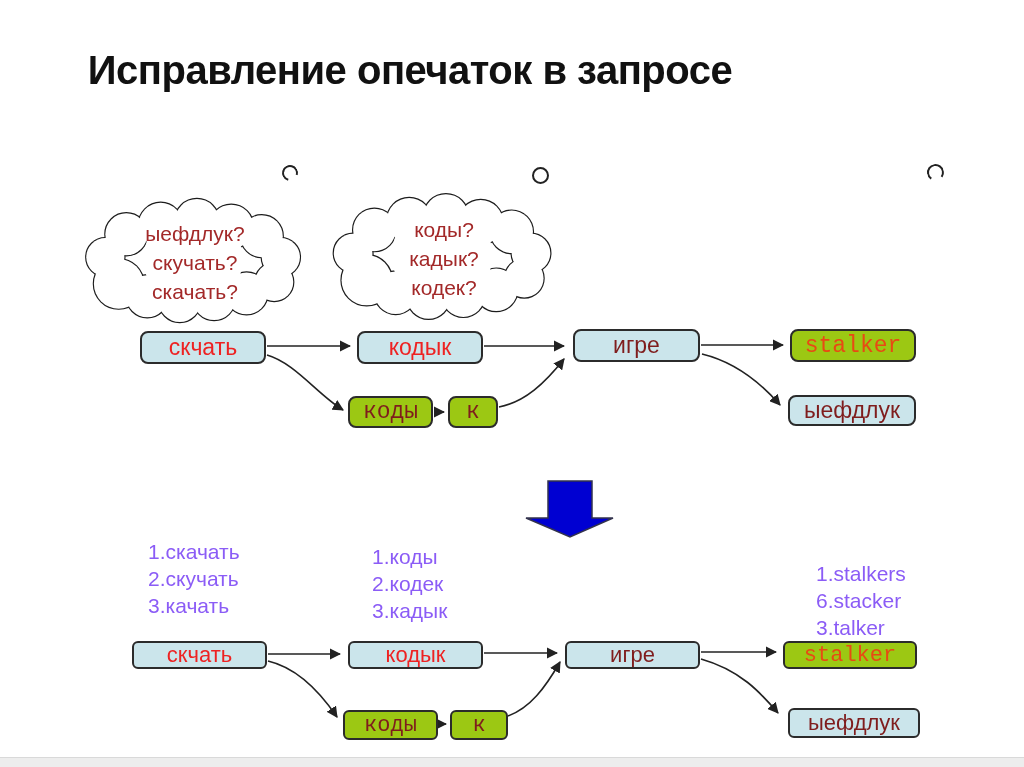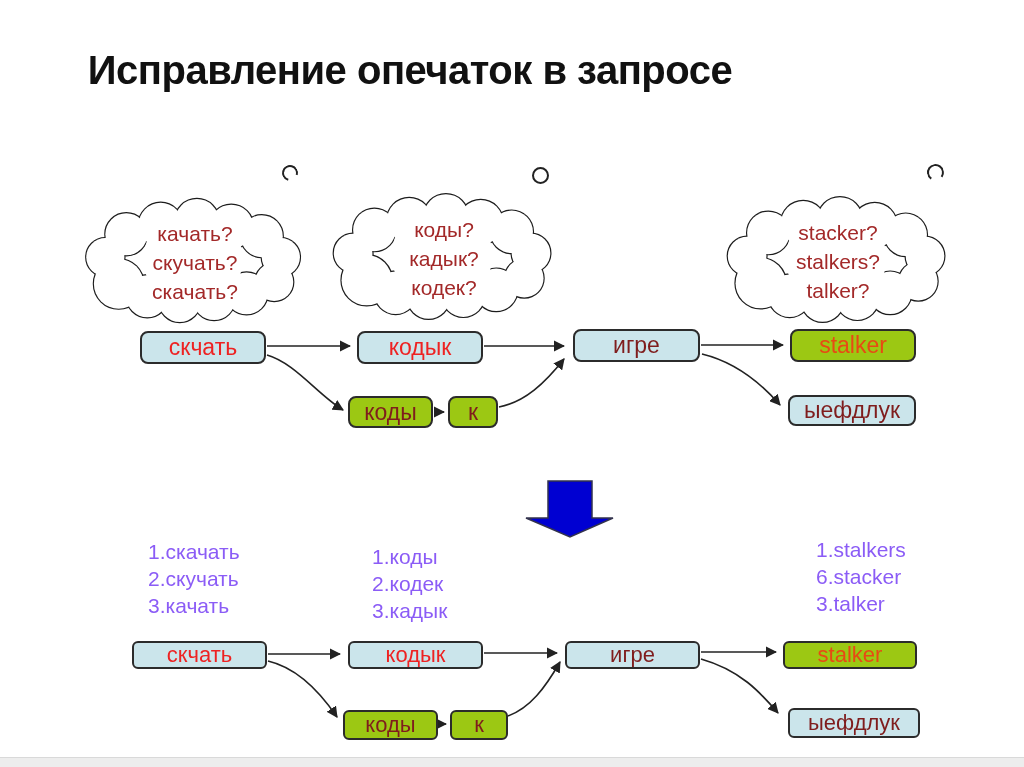--- a/index.html
+++ b/index.html
@@ -38,21 +38,21 @@
   .trail-circle.open { border-bottom-color: transparent; }
 
   
   .box {
     position: absolute; box-sizing: border-box;
     border: 2px solid #2b2b2b;
     display: flex; align-items: center; justify-content: center;
     white-space: nowrap; font-size: 23px; color: #7f1d1d;
   }
   .box.blue  { background: #cbe5eb; border-radius: 8px; text-align: center; }
-  .box.green { background: #9cc813; border-radius: 8px; }
+  .box.green { background: #9cc813; border-radius: 8px; font-family: Liberation Mono, monospace; }
   .box.small { font-size: 22px; border-radius: 6px; }
   .t-red    { color: #ee2222; }
   .t-orange { color: #e84a14; }
 
   
   .sugg {
     position: absolute; color: #8b5cf6;
     font-size: 21px; line-height: 27px; white-space: nowrap;
   }
 
@@ -99,49 +99,38 @@
   <span class="trail-circle open" style="left:282px;top:165px;width:16px;height:16px;transform:rotate(-30deg)"></span>
   <span class="trail-circle" style="left:532px;top:167px;width:17px;height:17px"></span>
   <span class="trail-circle open" style="left:927px;top:164px;width:17px;height:17px;transform:rotate(-10deg)"></span>
 
   <div class="cloud" style="left:78px;top:198px;width:234px;height:124px">
     <svg class="cloud-shape" viewBox="0 0 240 130">
       <use href="#cloud-ring" class="ring"></use>
         <use href="#cloud-body" class="bodyfill"></use>
     </svg>
     <div class="cloud-text">
-      <div>качать?</div>
+      <div>ыефдлук?</div>
       <div>скучать?</div>
       <div>скачать?</div>
     </div>
   </div>
 
   <div class="cloud" style="left:328px;top:193px;width:232px;height:126px">
     <svg class="cloud-shape" viewBox="0 0 240 130">
       <use href="#cloud-ring" class="ring"></use>
         <use href="#cloud-body" class="bodyfill"></use>
     </svg>
     <div class="cloud-text">
       <div>коды?</div>
       <div>кадык?</div>
       <div>кодек?</div>
     </div>
   </div>
 
-  <div class="cloud" style="left:722px;top:196px;width:232px;height:126px">
-    <svg class="cloud-shape" viewBox="0 0 240 130">
-      <use href="#cloud-ring" class="ring"></use>
-        <use href="#cloud-body" class="bodyfill"></use>
-    </svg>
-    <div class="cloud-text">
-      <div>stacker?</div>
-      <div>stalkers?</div>
-      <div>talker?</div>
-    </div>
-  </div>
 
   <svg class="overlay" width="1024" height="767">
     <defs>
       <marker id="ah" viewBox="0 0 10 10" refX="9" refY="5" markerWidth="7" markerHeight="7" orient="auto-start-reverse">
         <path d="M0,0 L10,5 L0,10 z" fill="#222"></path>
       </marker>
     </defs>
 
     <path class="conn" d="M267,346 H350" marker-end="url(#ah)"></path>
     <path class="conn" d="M267,355 C295,363 318,395 343,410" marker-end="url(#ah)"></path>
@@ -173,21 +162,21 @@
   <div class="sugg" style="left:148px;top:538px">
     <div>1.скачать</div>
     <div>2.скучать</div>
     <div>3.качать</div>
   </div>
   <div class="sugg" style="left:372px;top:543px">
     <div>1.коды</div>
     <div>2.кодек</div>
     <div>3.кадык</div>
   </div>
-  <div class="sugg" style="left:816px;top:536px">
+  <div class="sugg" style="left:816px;top:560px">
     <div>1.stalkers</div>
     <div>6.stacker</div>
     <div>3.talker</div>
   </div>
 
   <div class="box blue small t-red" style="left:132px;top:641px;width:135px;height:28px">скчать</div>
   <div class="box blue small t-red" style="left:348px;top:641px;width:135px;height:28px">кодык</div>
   <div class="box blue small" style="left:565px;top:641px;width:135px;height:28px">игре</div>
   <div class="box green small t-orange" style="left:783px;top:641px;width:134px;height:28px">stalker</div>
   <div class="box green small" style="left:343px;top:710px;width:95px;height:30px">коды</div>

